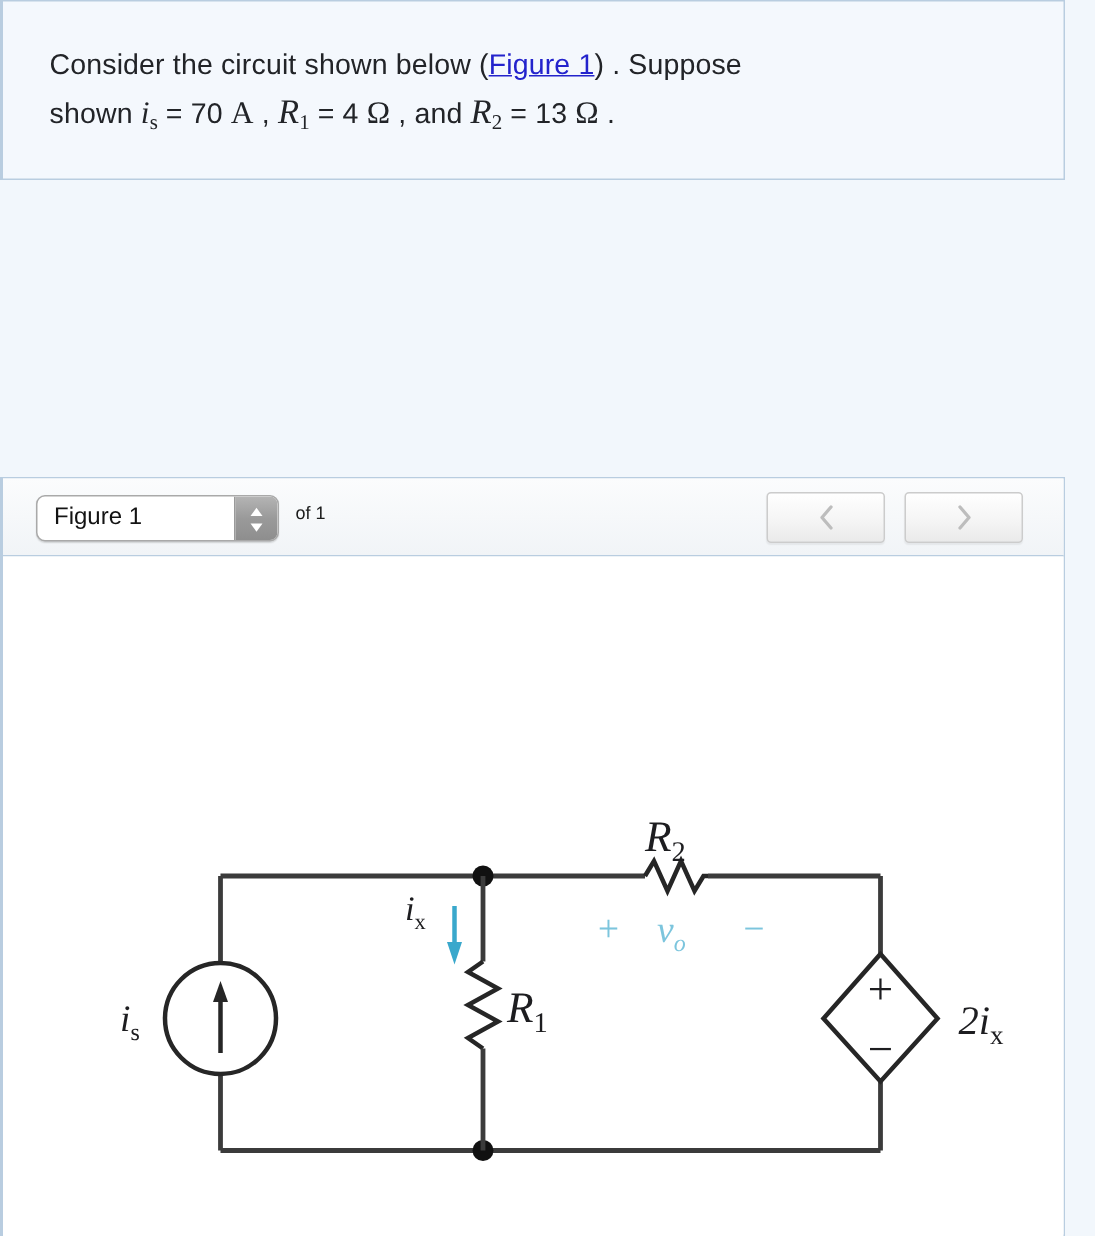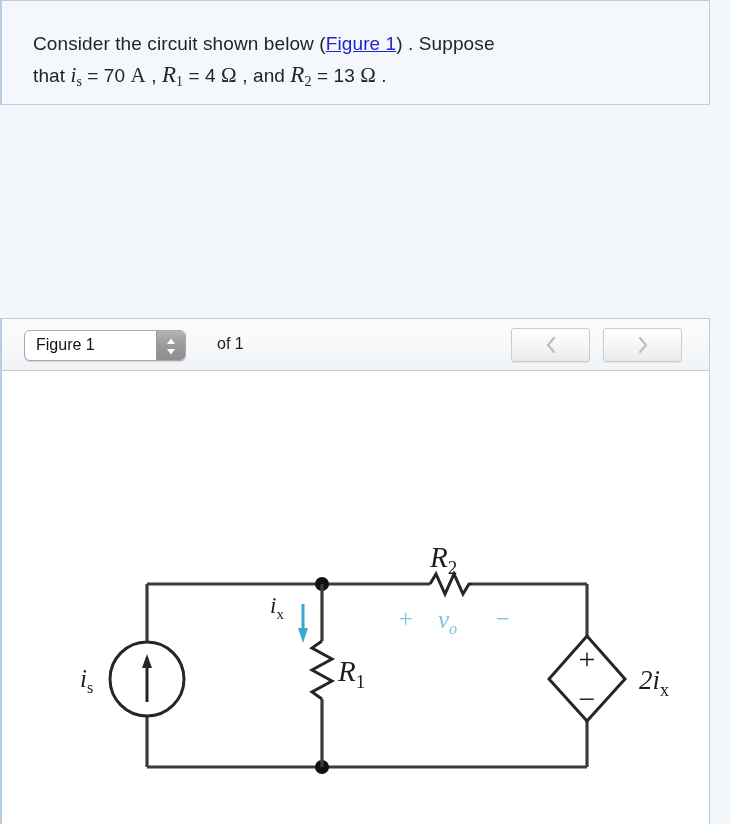--- a/index.html
+++ b/index.html
@@ -14,21 +14,21 @@
     font-family: "Liberation Sans", sans-serif;
     overflow: hidden;
   }
 
   
   .problem-panel {
     position: absolute;
     left: 0;
     top: 0;
     width: 710px;
-    height: 105px;
+    height: 120px;
     box-sizing: border-box;
     background: #f4f8fd;
     border: 1px solid #b9cde0;
     border-left-width: 2px;
   }
   .problem-text {
     position: absolute;
     left: 31px;
     top: 27px;
     width: 650px;
@@ -115,23 +115,22 @@
   }
   .fig-stepper svg {
     position: absolute;
     left: 7px;
     top: 5px;
   }
   .fig-of {
     position: absolute;
     left: 195px;
     top: 16px;
-    font-size: 16px;
+    font-size: 12px;
     color: #1b1b1b;
-    margin-left: 20px;
   }
   .nav-btn {
     position: absolute;
     top: 9px;
     width: 79px;
     height: 34px;
     box-sizing: border-box;
     border: 1px solid #ccc;
     border-radius: 3px;
     background: linear-gradient(to bottom, #ffffff 0%, #f4f4f4 60%, #eaeaea 100%);
@@ -177,21 +176,21 @@
     font-style: italic;
     fill: #7cc5dd;
   }
 </style>
 </head>
 <body>
 
 <div class="problem-panel">
   <div class="problem-text">
     <span>Consider the circuit shown below (</span><a class="fig-link">Figure 1</a><span>) . Suppose</span><br>
-    <span>that </span><span class="mvar">i</span><span class="msub">s</span><span> = 70  </span><span class="munit">A</span><span> , </span><span class="mvar big">R</span><span class="msub">1</span><span> = 4 </span><span class="munit">Ω</span><span> , and </span><span class="mvar big">R</span><span class="msub">2</span><span> = 13 </span><span class="munit">Ω</span><span> .</span>
+    <span>shown </span><span class="mvar">i</span><span class="msub">s</span><span> = 70  </span><span class="munit">A</span><span> , </span><span class="mvar big">R</span><span class="msub">1</span><span> = 4 </span><span class="munit">Ω</span><span> , and </span><span class="mvar big">R</span><span class="msub">2</span><span> = 13 </span><span class="munit">Ω</span><span> .</span>
   </div>
 </div>
 
 <div class="figure-frame">
 
   <div class="fig-toolbar">
 
     <div class="fig-select">
       <span class="fig-select-label">Figure 1</span>
       <span class="fig-stepper">

